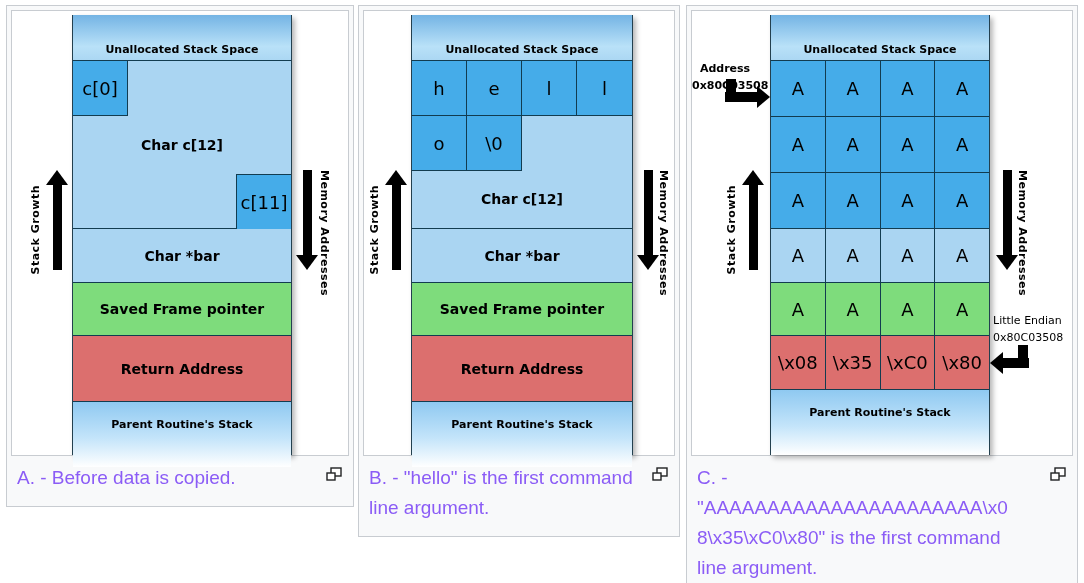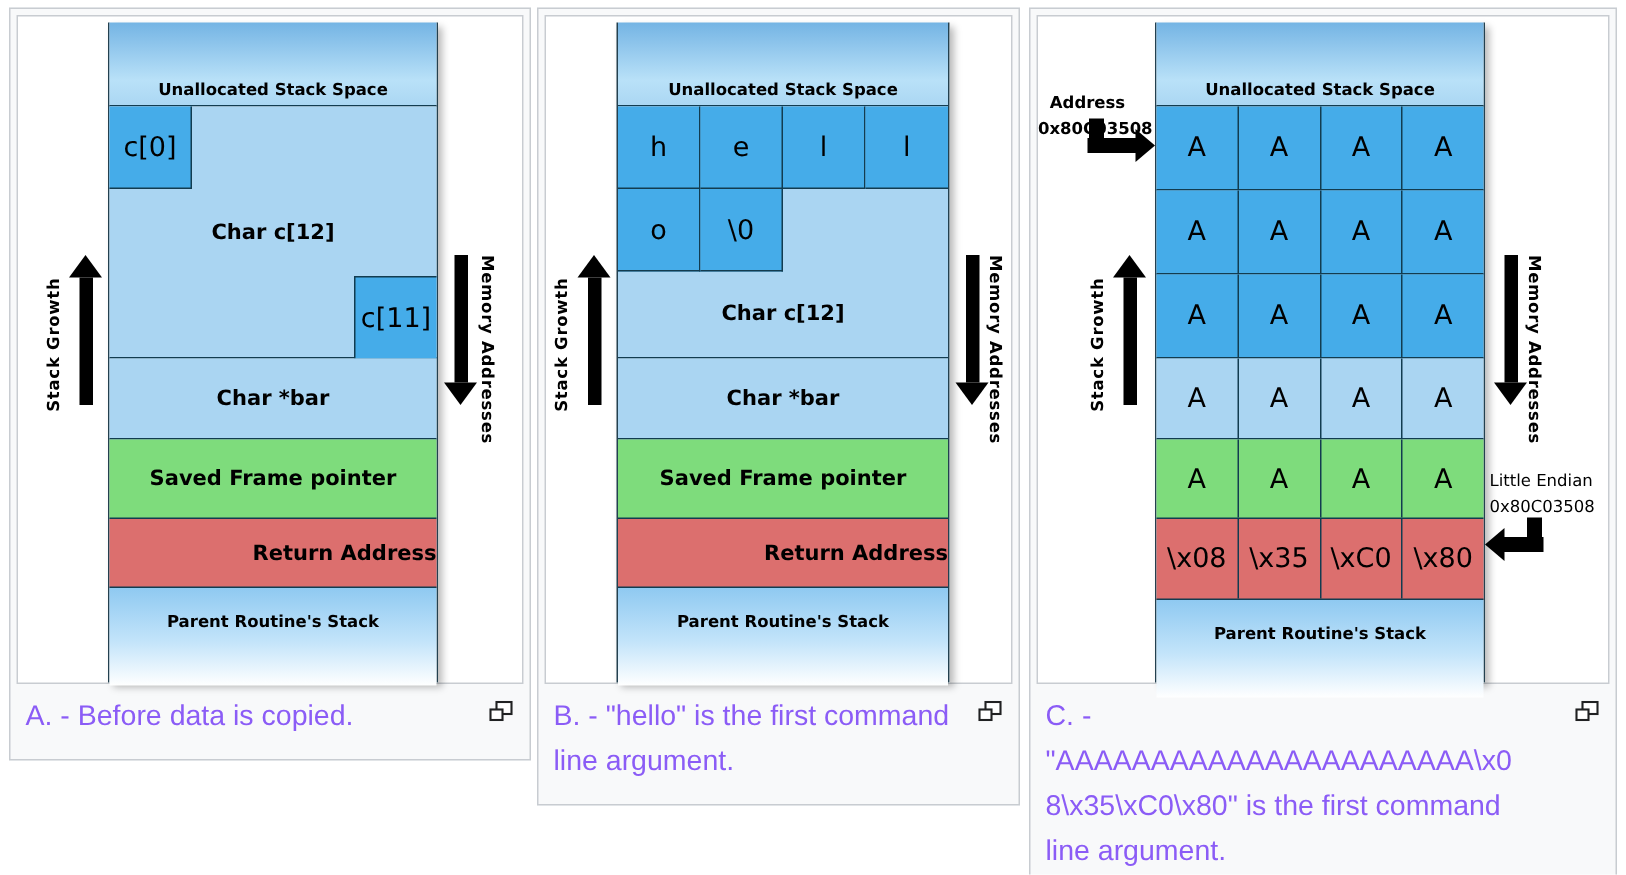--- a/index.html
+++ b/index.html
@@ -9,26 +9,26 @@
   .thumb-a{width:348px;margin-left:6px;}
   .thumb-b{width:322px;margin-left:4px;}
   .thumb-c{width:392px;margin-left:6px;}
   .imgbox{border:1px solid #c8ccd1;background:#fff;height:446px;box-sizing:border-box;
           display:flex;justify-content:center;padding-top:4px;}
   
   .col{width:220px;box-shadow:3px 3px 5px rgba(0,0,0,.28);
        border-left:1px solid #23404f;border-right:1px solid #23404f;box-sizing:content-box;
        font-family:"DejaVu Sans",sans-serif;color:#000;}
   .band{position:relative;box-sizing:border-box;border-bottom:1px solid #123c50;}
-  .unalloc{height:56px;background:linear-gradient(180deg,#74b4e4 0%,#b9e1f8 70%,#abd7f3 100%);
+  .unalloc{height:46px;background:linear-gradient(180deg,#74b4e4 0%,#b9e1f8 70%,#abd7f3 100%);
            display:flex;align-items:flex-end;justify-content:center;padding-bottom:4px;}
   .c12region{height:168px;background:#aad5f2;}
   .barband{height:54px;background:#aad5f2;display:flex;align-items:center;justify-content:center;}
   .greenband{height:53px;background:#7edc7c;display:flex;align-items:center;justify-content:center;}
-  .redband{height:46px;background:#dc6f6e;display:flex;align-items:center;justify-content:flex-end;}
+  .redband{height:66px;background:#dc6f6e;display:flex;align-items:center;justify-content:center;}
   .parent{height:65px;border-bottom:none;background:linear-gradient(180deg,#8fc9f1 0%,#c3e4fa 55%,#ffffff 100%);
           text-align:center;padding-top:11px;}
   .band-label{font-weight:bold;font-size:11px;}
   .region-label{font-weight:bold;font-size:14px;}
   .center-abs{position:absolute;left:0;right:0;text-align:center;}
   
   .cell{box-sizing:border-box;display:flex;align-items:center;justify-content:center;
         font-weight:normal;font-size:18px;background:#45ace9;}
   .abs-cell{position:absolute;width:55px;height:55px;}
   .c0{top:0;left:0;border-right:1px solid #123c50;border-bottom:1px solid #123c50;}

